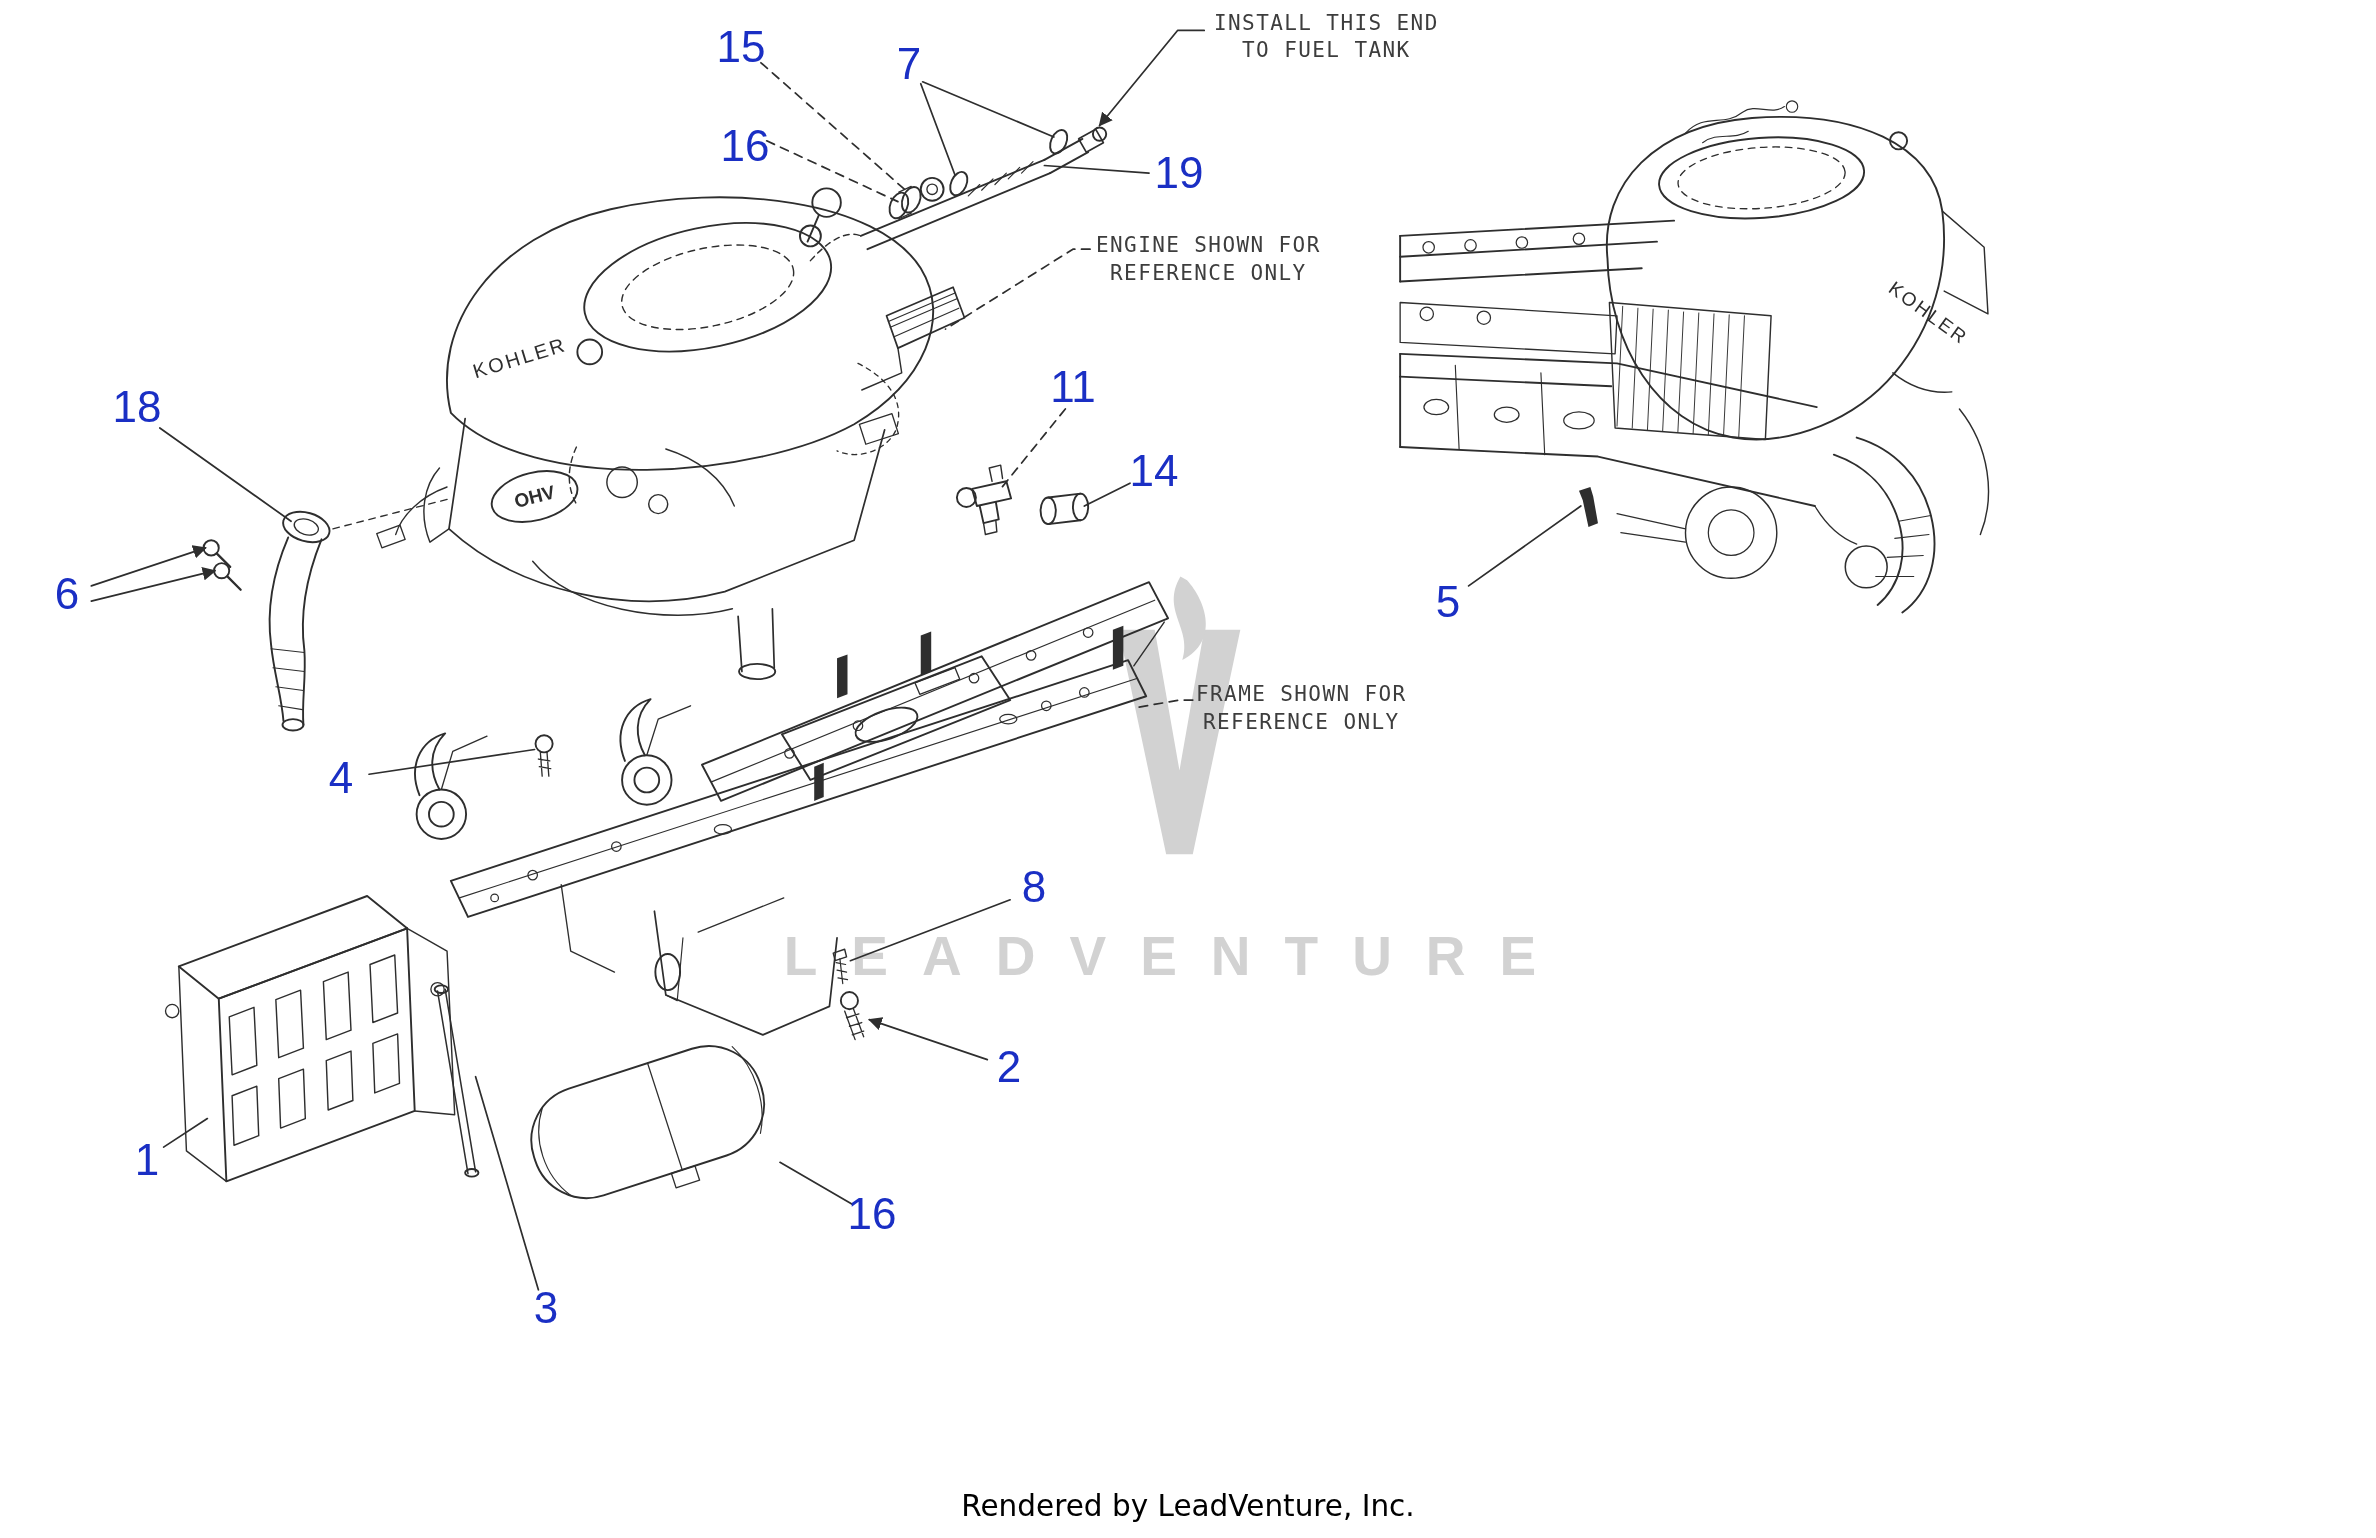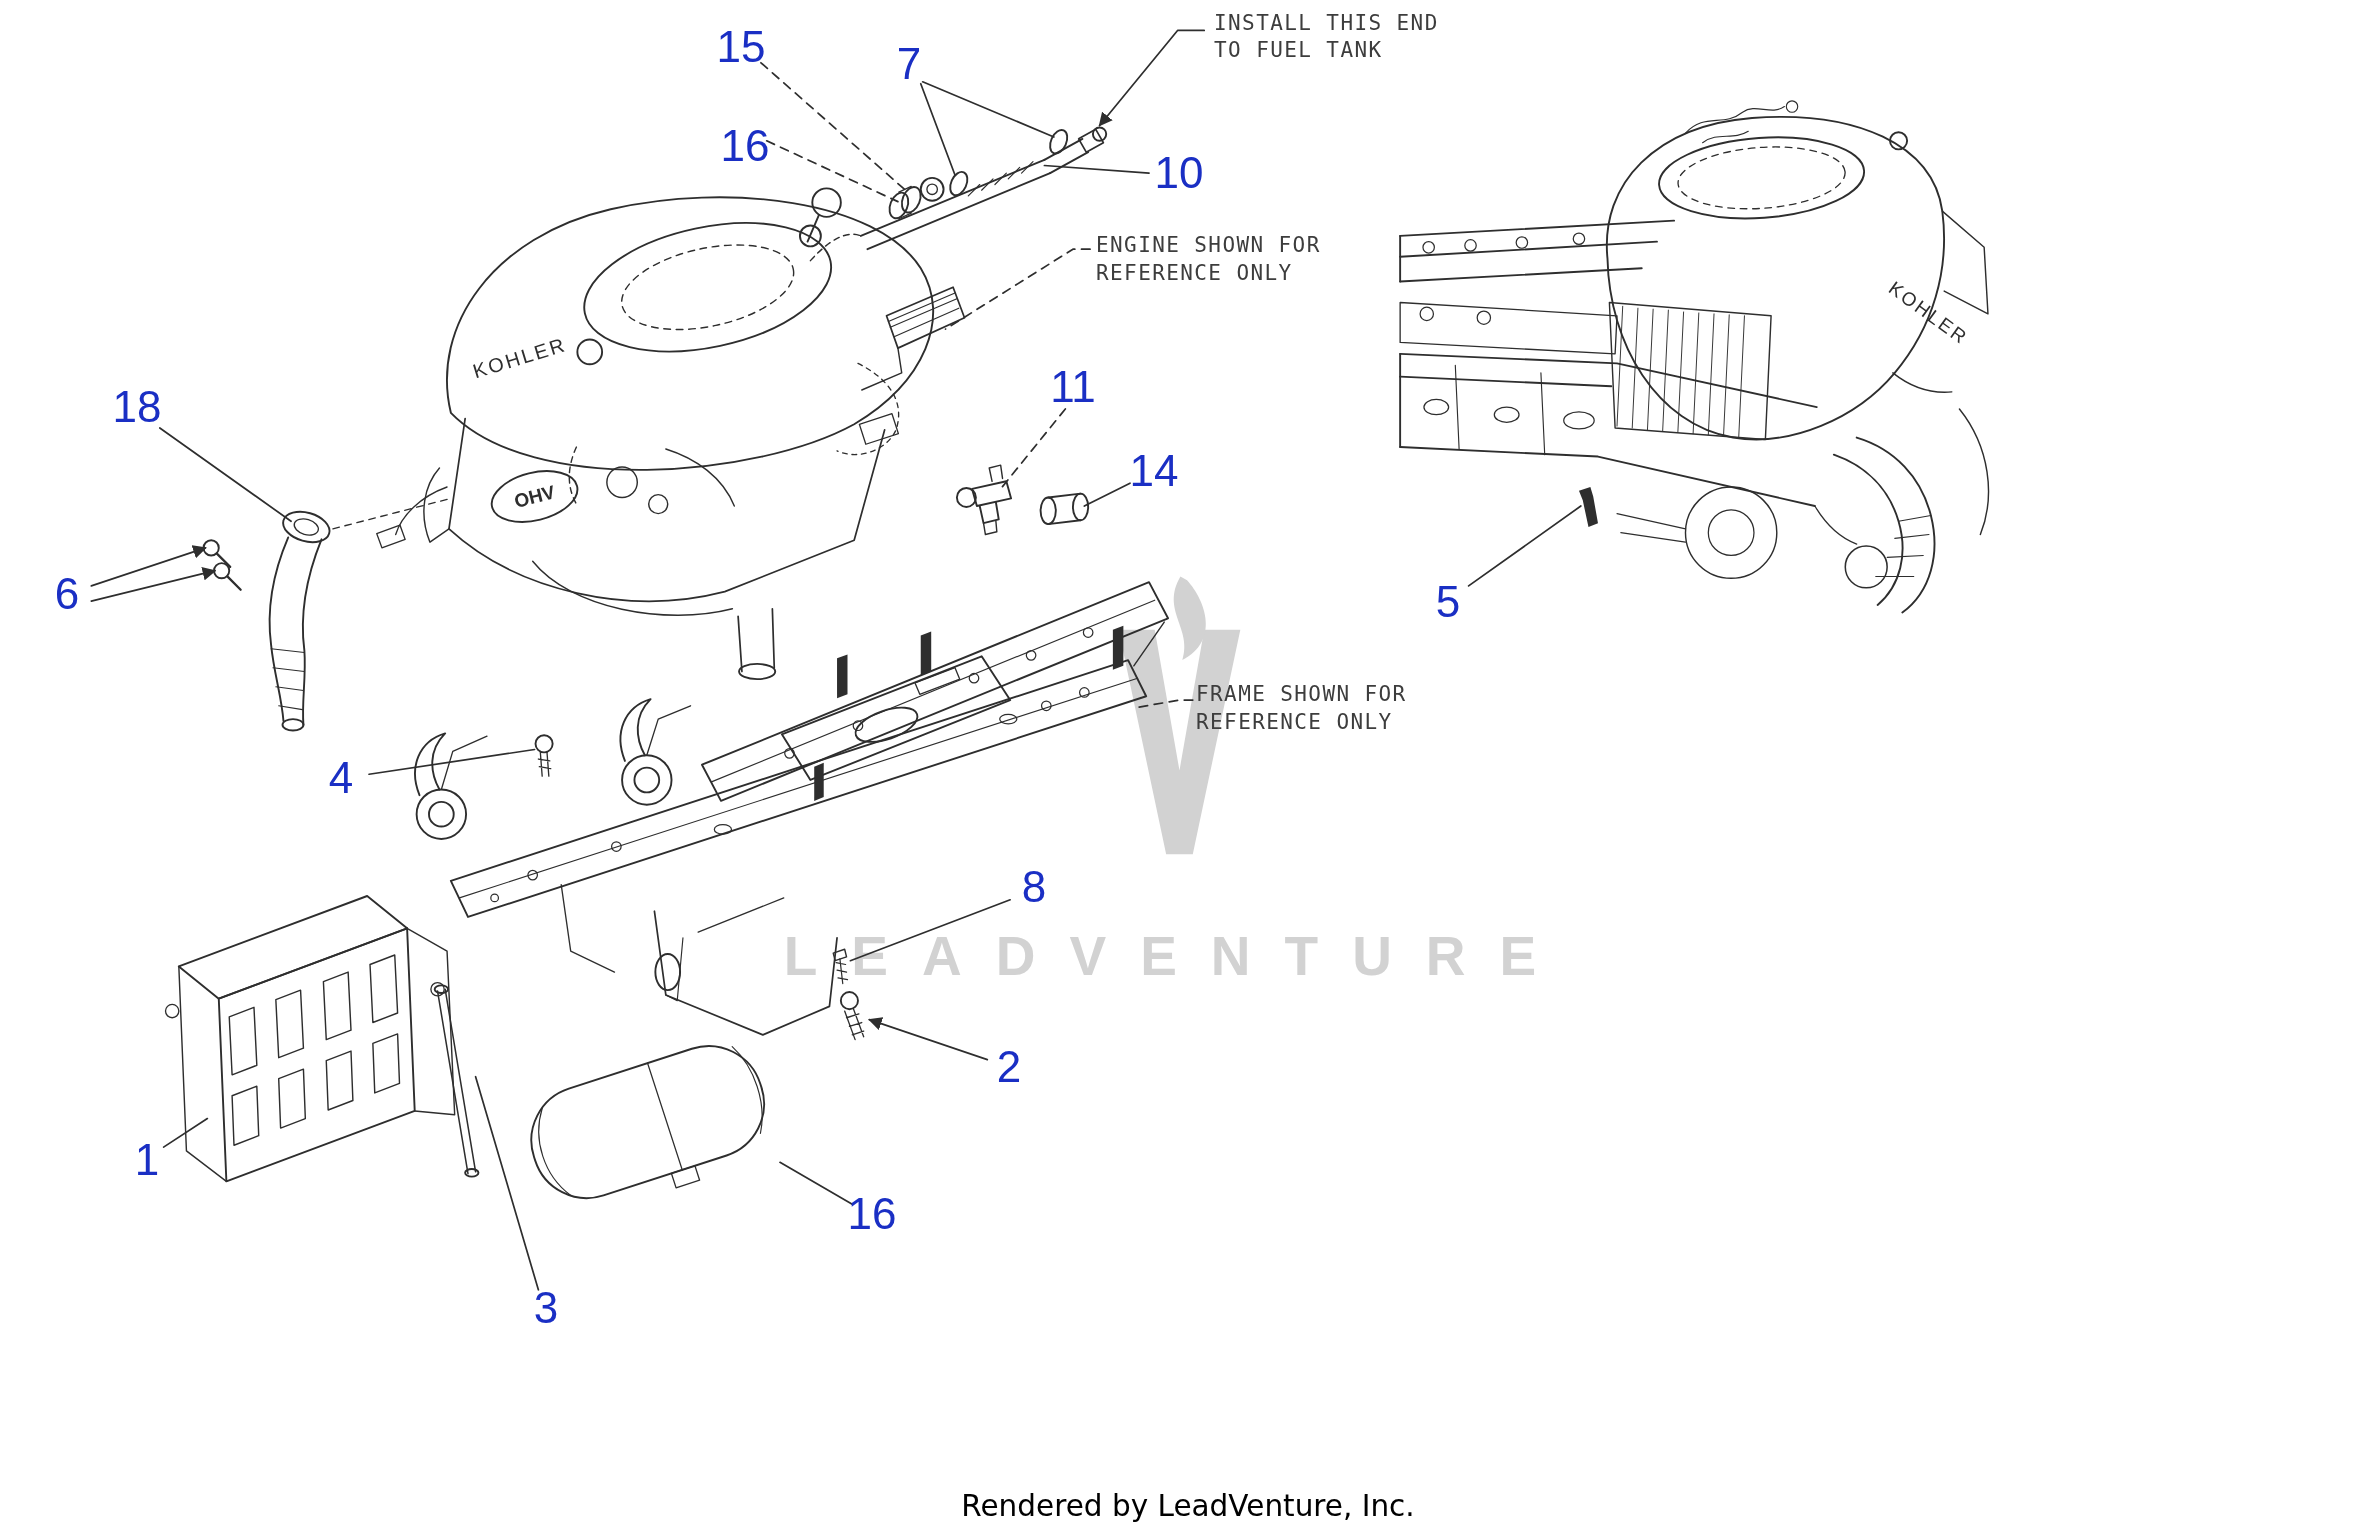--- a/index.html
+++ b/index.html
@@ -11,21 +11,21 @@
   }
   .art { position: absolute; left: 0; top: 0; z-index: 2; color: var(--line-dark, #2e2e2e); }
   .callout {
     position: absolute; z-index: 3; transform: translate(-50%, -50%);
     font-size: 44px; line-height: 1; color: var(--callout-blue, #1a2fc4);
     font-family: "Liberation Sans", sans-serif; white-space: nowrap;
   }
   .note {
     position: absolute; z-index: 3; white-space: nowrap;
     font-family: "DejaVu Sans Mono", monospace; font-size: 21px;
-    line-height: 1.32; letter-spacing: 1.4px; color: var(--note-text, #3d3d3d);
+    line-height: 1.32; letter-spacing: 1.4px; color: var(--note-text, #3d3d3d); text-align: center;
   }
   .watermark {
     position: absolute; z-index: 1; left: 1177px; top: 956px;
     transform: translate(-50%, -50%); white-space: nowrap;
     font-size: 55px; font-weight: 600; letter-spacing: 34px;
     color: var(--watermark-gray, #d2d2d2);
     font-family: "Liberation Sans", sans-serif;
   }
   .footer {
     position: absolute; z-index: 3; left: 1188px; top: 1489px;
@@ -287,21 +287,21 @@
     <g fill="currentColor" stroke="none" font-family="'Liberation Sans', sans-serif">
       <text x="500" y="398" font-size="21" letter-spacing="2.5" transform="rotate(-17 500 398)">KOHLER</text>
       <text x="562" y="529" font-size="20" font-weight="bold" text-anchor="middle" transform="rotate(-14 562 522)">OHV</text>
       <text x="1984" y="306" font-size="20" letter-spacing="2.5" transform="rotate(36 1984 306)">KOHLER</text>
     </g>
   </svg>
 
   <div class="callout" style="left:741px;  top:47px">15</div>
   <div class="callout" style="left:909px;  top:64px">7</div>
   <div class="callout" style="left:745px;  top:146px">16</div>
-  <div class="callout" style="left:1179px; top:173px">10</div>
+  <div class="callout" style="left:1179px; top:173px">19</div>
   <div class="callout" style="left:1073px; top:387px">11</div>
   <div class="callout" style="left:1154px; top:471px">14</div>
   <div class="callout" style="left:137px;  top:407px">18</div>
   <div class="callout" style="left:67px;   top:594px">6</div>
   <div class="callout" style="left:1448px; top:602px">5</div>
   <div class="callout" style="left:341px;  top:778px">4</div>
   <div class="callout" style="left:1034px; top:887px">8</div>
   <div class="callout" style="left:1009px; top:1067px">2</div>
   <div class="callout" style="left:147px;  top:1160px">1</div>
   <div class="callout" style="left:872px;  top:1214px">16</div>

